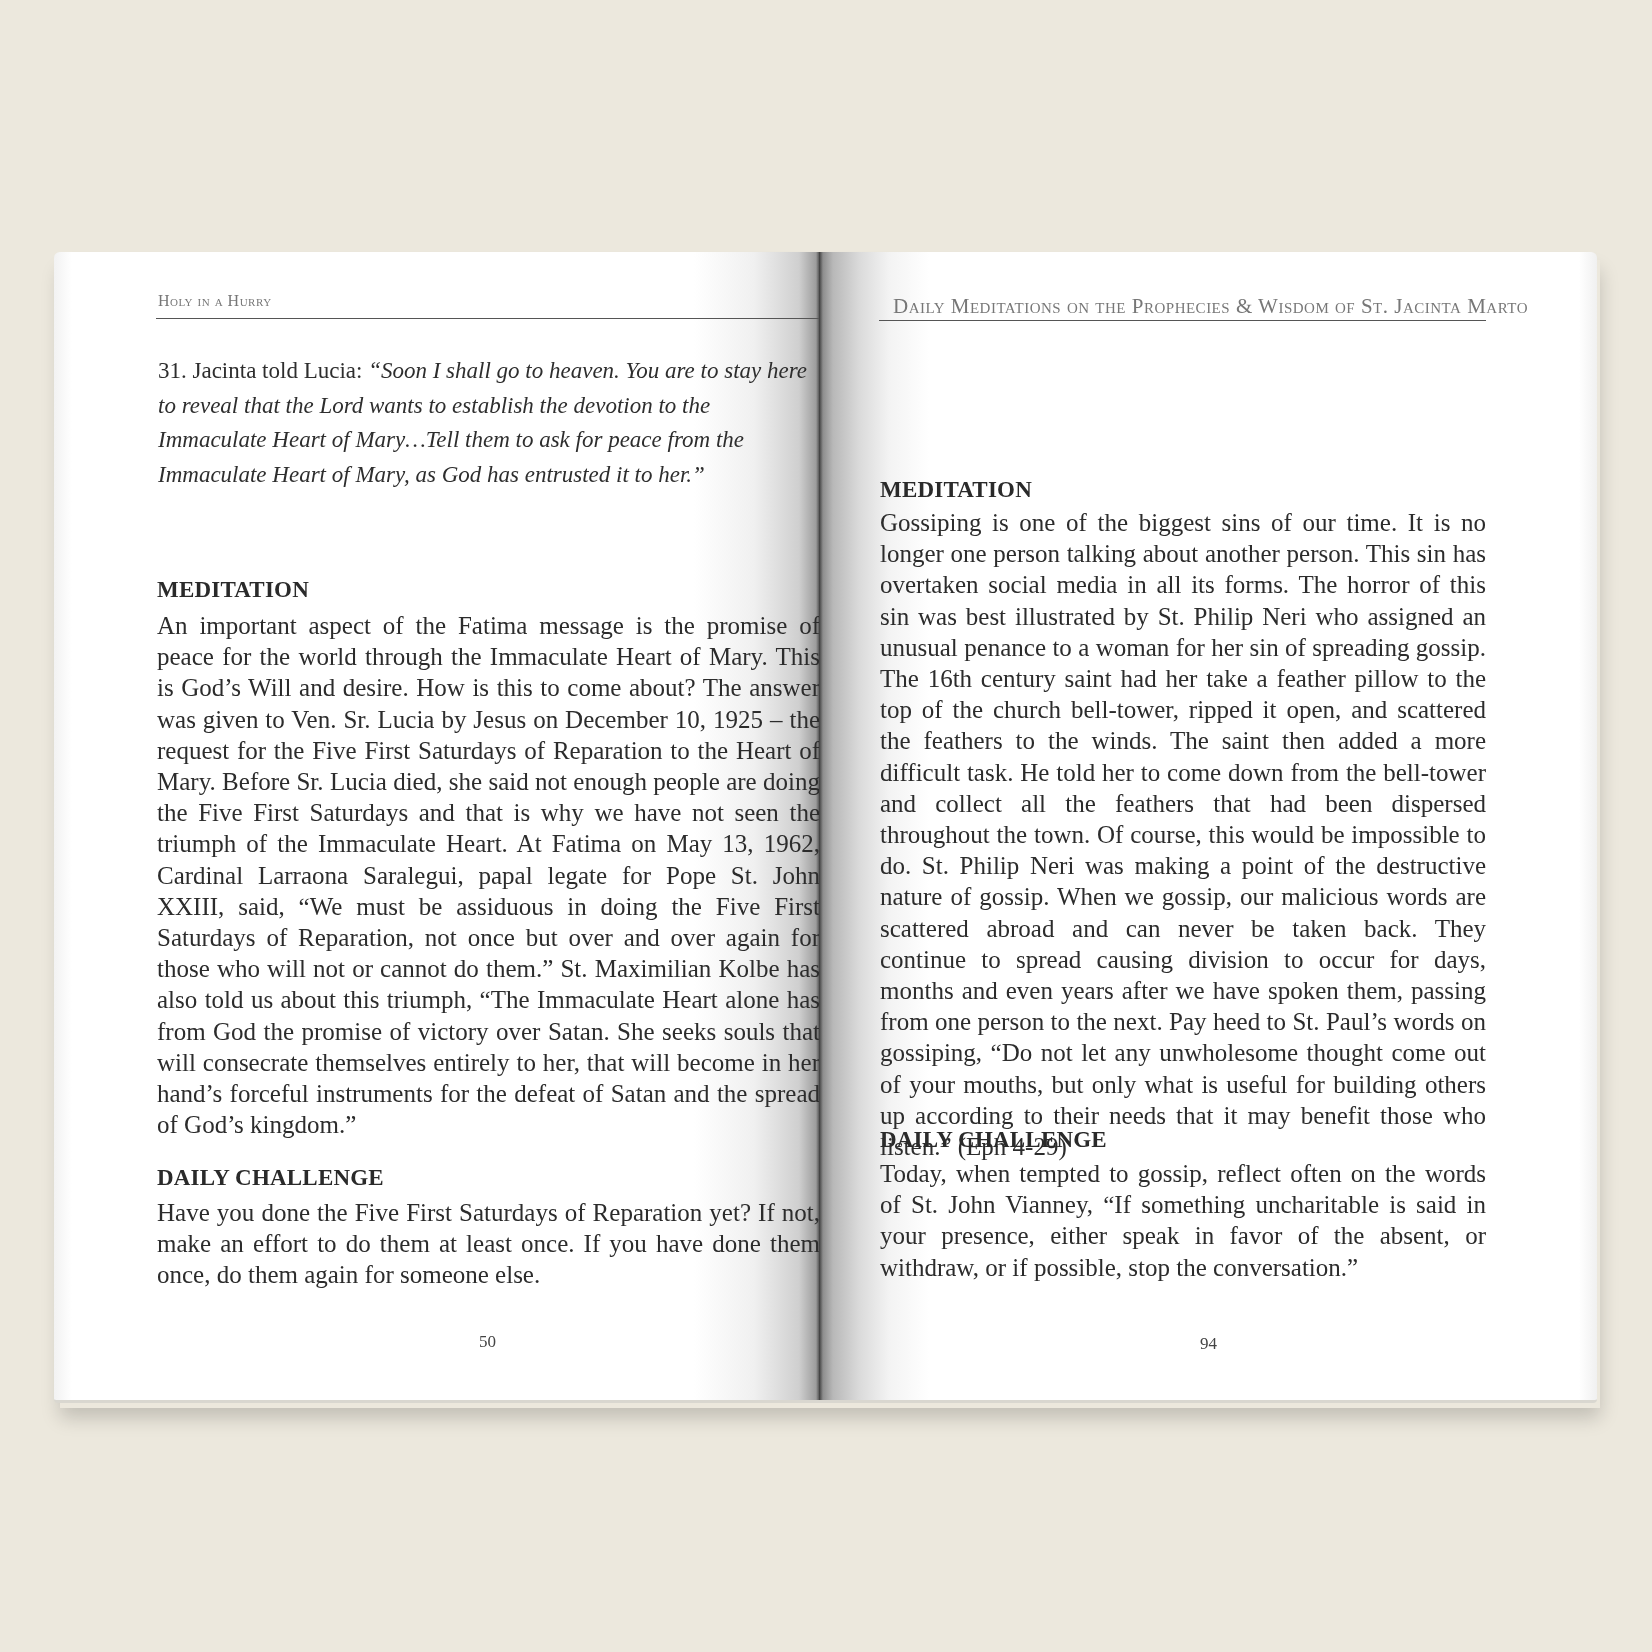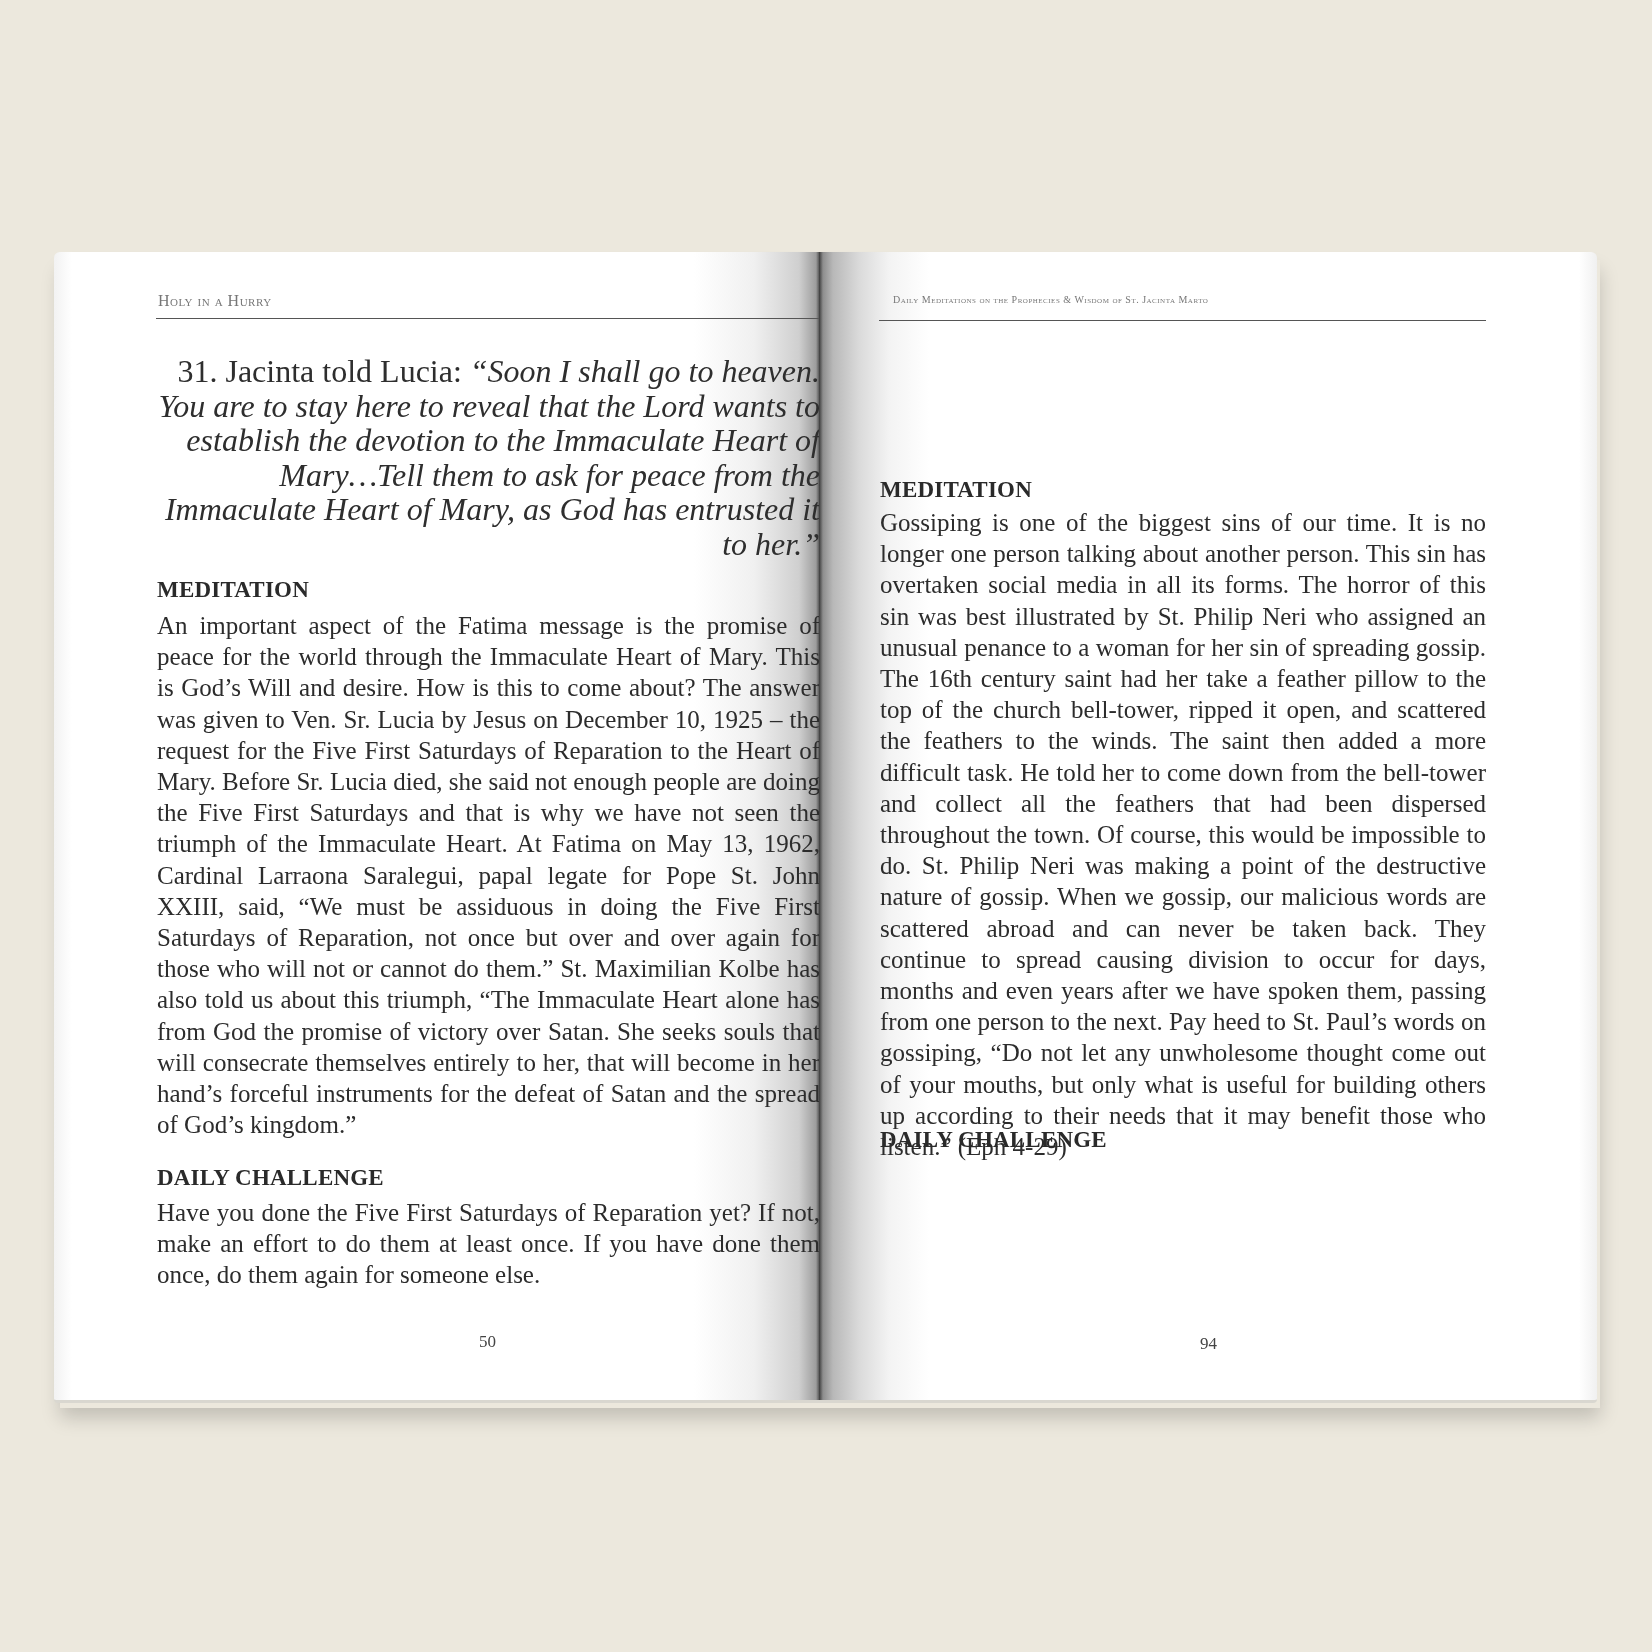--- a/index.html
+++ b/index.html
@@ -31,21 +31,21 @@
     border-bottom:3px solid #d9d7d0;
   }
   .running-head {
     position:absolute; font-size:16px; letter-spacing:0.5px; color:#777;
     font-variant:small-caps; white-space:nowrap;
   }
   .head-rule {
     position:absolute; height:1px; background:#555;
   }
   .quote {
-    position:absolute; text-align:right; font-size:32px; line-height:34.5px; color:#2e2e2e;
+    position:absolute; text-align:left; font-size:23px; line-height:34.5px; color:#2e2e2e;
   }
   .quote .num { font-style:normal; }
   .quote .it { font-style:italic; }
   .section-title {
     position:absolute; font-weight:bold; font-size:23px; letter-spacing:0.2px; color:#2a2a2a;font-family:Liberation Serif, serif;
   }
   .body-text {
     position:absolute; font-size:25px; line-height:31.2px; text-align:justify; color:#2c2c2c;
     hyphens:none;
   }
@@ -70,23 +70,24 @@
   <div class="section-title" style="left:103px; top:325px;">MEDITATION</div>
   <div class="body-text" style="left:103px; top:358px; width:663px;">An important aspect of the Fatima message is the promise of peace for the world through the Immaculate Heart of Mary. This is God’s Will and desire. How is this to come about? The answer was given to Ven. Sr. Lucia by Jesus on December 10, 1925 – the request for the Five First Saturdays of Reparation to the Heart of Mary. Before Sr. Lucia died, she said not enough people are doing the Five First Saturdays and that is why we have not seen the triumph of the Immaculate Heart. At Fatima on May 13, 1962, Cardinal Larraona Saralegui, papal legate for Pope St. John XXIII, said, “We must be assiduous in doing the Five First Saturdays of Reparation, not once but over and over again for those who will not or cannot do them.” St. Maximilian Kolbe has also told us about this triumph, “The Immaculate Heart alone has from God the promise of victory over Satan. She seeks souls that will consecrate themselves entirely to her, that will become in her hand’s forceful instruments for the defeat of Satan and the spread of God’s kingdom.”</div>
 
   <div class="section-title" style="left:103px; top:913px;">DAILY CHALLENGE</div>
   <div class="body-text" style="left:103px; top:945px; width:663px;">Have you done the Five First Saturdays of Reparation yet? If not, make an effort to do them at least once. If you have done them once, do them again for someone else.</div>
 
   <div class="page-num" style="left:397px; top:1080px;">50</div>
 </div>
 
 <div class="page right">
-  <div class="running-head" style="left:74px; top:42px; font-size:10px;">Daily Meditations on the Prophecies &amp; Wisdom of St. Jacinta Marto</div>
+  <div class="running-head" style="left:74px; top:42px; font-size:21px;">Daily Meditations on the Prophecies &amp; Wisdom of St. Jacinta Marto</div>
   <div class="head-rule" style="left:60px; top:68px; width:607px;"></div>
 
 
   <div class="section-title" style="left:61px; top:225px;">MEDITATION</div>
   <div class="body-text" style="left:61px; top:255px; width:606px;">Gossiping is one of the biggest sins of our time. It is no longer one person talking about another person. This sin has overtaken social media in all its forms. The horror of this sin was best illustrated by St. Philip Neri who assigned an unusual penance to a woman for her sin of spreading gossip. The 16th century saint had her take a feather pillow to the top of the church bell-tower, ripped it open, and scattered the feathers to the winds. The saint then added a more difficult task. He told her to come down from the bell-tower and collect all the feathers that had been dispersed throughout the town. Of course, this would be impossible to do. St. Philip Neri was making a point of the destructive nature of gossip. When we gossip, our malicious words are scattered abroad and can never be taken back. They continue to spread causing division to occur for days, months and even years after we have spoken them, passing from one person to the next. Pay heed to St. Paul’s words on gossiping, “Do not let any unwholesome thought come out of your mouths, but only what is useful for building others up according to their needs that it may benefit those who listen.” (Eph 4-29)</div>
 
   <div class="section-title" style="left:61px; top:875px;">DAILY CHALLENGE</div>
+  <div class="body-text" style="left:61px; top:906px; width:606px;">Today, when tempted to gossip, reflect often on the words of St. John Vianney, “If something uncharitable is said in your presence, either speak in favor of the absent, or withdraw, or if possible, stop the conversation.”</div>
 
   <div class="page-num" style="left:353px; top:1082px;">94</div>
 </div>
 
 </body></html>

